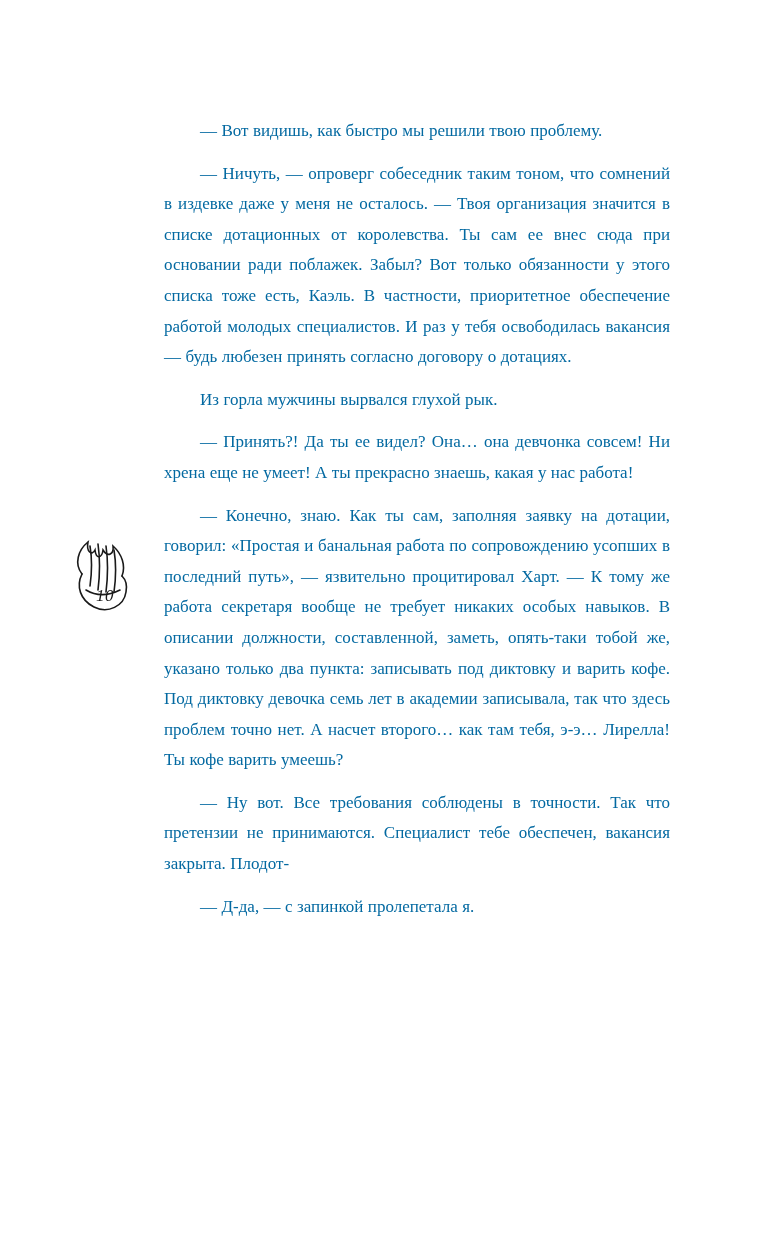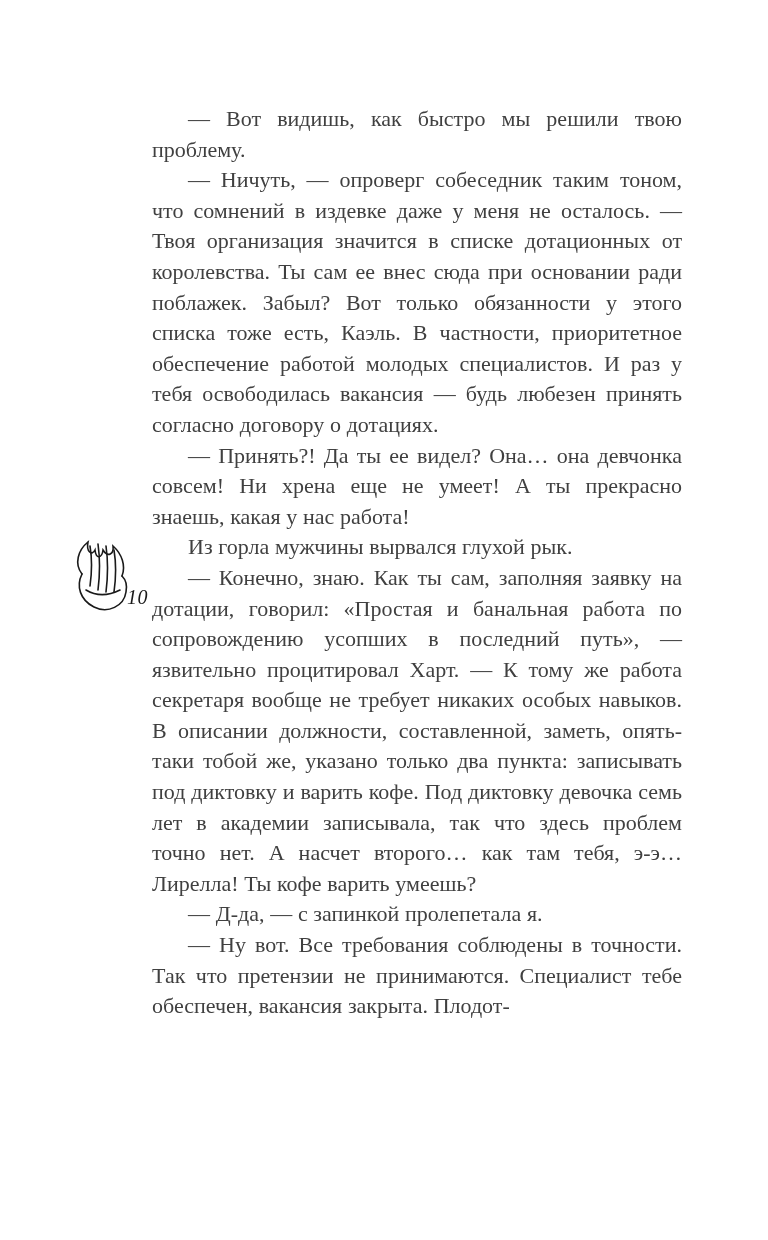--- a/index.html
+++ b/index.html
@@ -25,50 +25,50 @@
   }
 
   .text-column {
     position: absolute;
     left: 152px;
     top: 104px;
     width: 530px;
   }
 
   .para {
-    margin: 0;
-    font-size: 22px;
+    margin: 12px;
+    font-size: 17px;
     line-height: 30.6px;
     text-align: justify;
     text-indent: 36px;
     hyphens: manual;
     word-spacing: 0.2px;
-    color: #404040;
+    color: #0369a1;
   }
 
   
   .folio {
     position: absolute;
     left: 62px;
     top: 528px;
     width: 86px;
     height: 92px;
   }
   .folio svg {
     display: block;
   }
   .folio-number {
     position: absolute;
     left: 0;
     top: 58px;
     width: 86px;
-    text-align: right;
+    text-align: center;
     font-family: "Liberation Serif", "DejaVu Serif", serif;
     font-style: italic;
-    font-size: 20px;
+    font-size: 17px;
     color: #1a1a1a;
     letter-spacing: 0.5px;
   }
 </style>
 </head>
 <body>
 
 <div class="page">
 
   <div class="folio">
@@ -82,20 +82,20 @@
         <path d="M52 22 C54 34, 54 50, 52 64"></path>
         <path d="M24 62 C34 68, 46 68, 58 62"></path>
       </g>
     </svg>
     <div class="folio-number">10</div>
   </div>
 
   <div class="text-column">
     <p class="para">— Вот видишь, как быстро мы решили твою проблему.</p>
     <p class="para">— Ничуть, — опроверг собеседник таким то­ном, что сомнений в издевке даже у меня не оста­лось. — Твоя организация значится в списке до­тационных от королевства. Ты сам ее внес сюда при основании ради поблажек. Забыл? Вот толь­ко обязанности у этого списка тоже есть, Каэль. В частности, приоритетное обеспечение работой молодых специалистов. И раз у тебя освободилась вакансия — будь любезен принять согласно дого­вору о дотациях.</p>
+    <p class="para">Из горла мужчины вырвался глухой рык.</p>
     <p class="para">— Принять?! Да ты ее видел? Она… она дев­чонка совсем! Ни хрена еще не умеет! А ты пре­красно знаешь, какая у нас работа!</p>
-    <p class="para">Из горла мужчины вырвался глухой рык.</p>
     <p class="para">— Конечно, знаю. Как ты сам, заполняя заявку на дотации, говорил: «Простая и банальная работа по сопровождению усопших в последний путь», — язвительно процитировал Харт. — К тому же ра­бота секретаря вообще не требует никаких особых навыков. В описании должности, составленной, заметь, опять-таки тобой же, указано только два пункта: записывать под диктовку и варить кофе. Под диктовку девочка семь лет в академии запи­сывала, так что здесь проблем точно нет. А насчет второго… как там тебя, э-э… Лирелла! Ты кофе варить умеешь?</p>
+    <p class="para">— Ну вот. Все требования соблюдены в точно­сти. Так что претензии не принимаются. Специ­алист тебе обеспечен, вакансия закрыта. Плодот-</p>
     <p class="para">— Д-да, — с запинкой пролепетала я.</p>
-    <p class="para">— Ну вот. Все требования соблюдены в точно­сти. Так что претензии не принимаются. Специ­алист тебе обеспечен, вакансия закрыта. Плодот-</p>
   </div>
 
 </div>
 
 </body></html>

